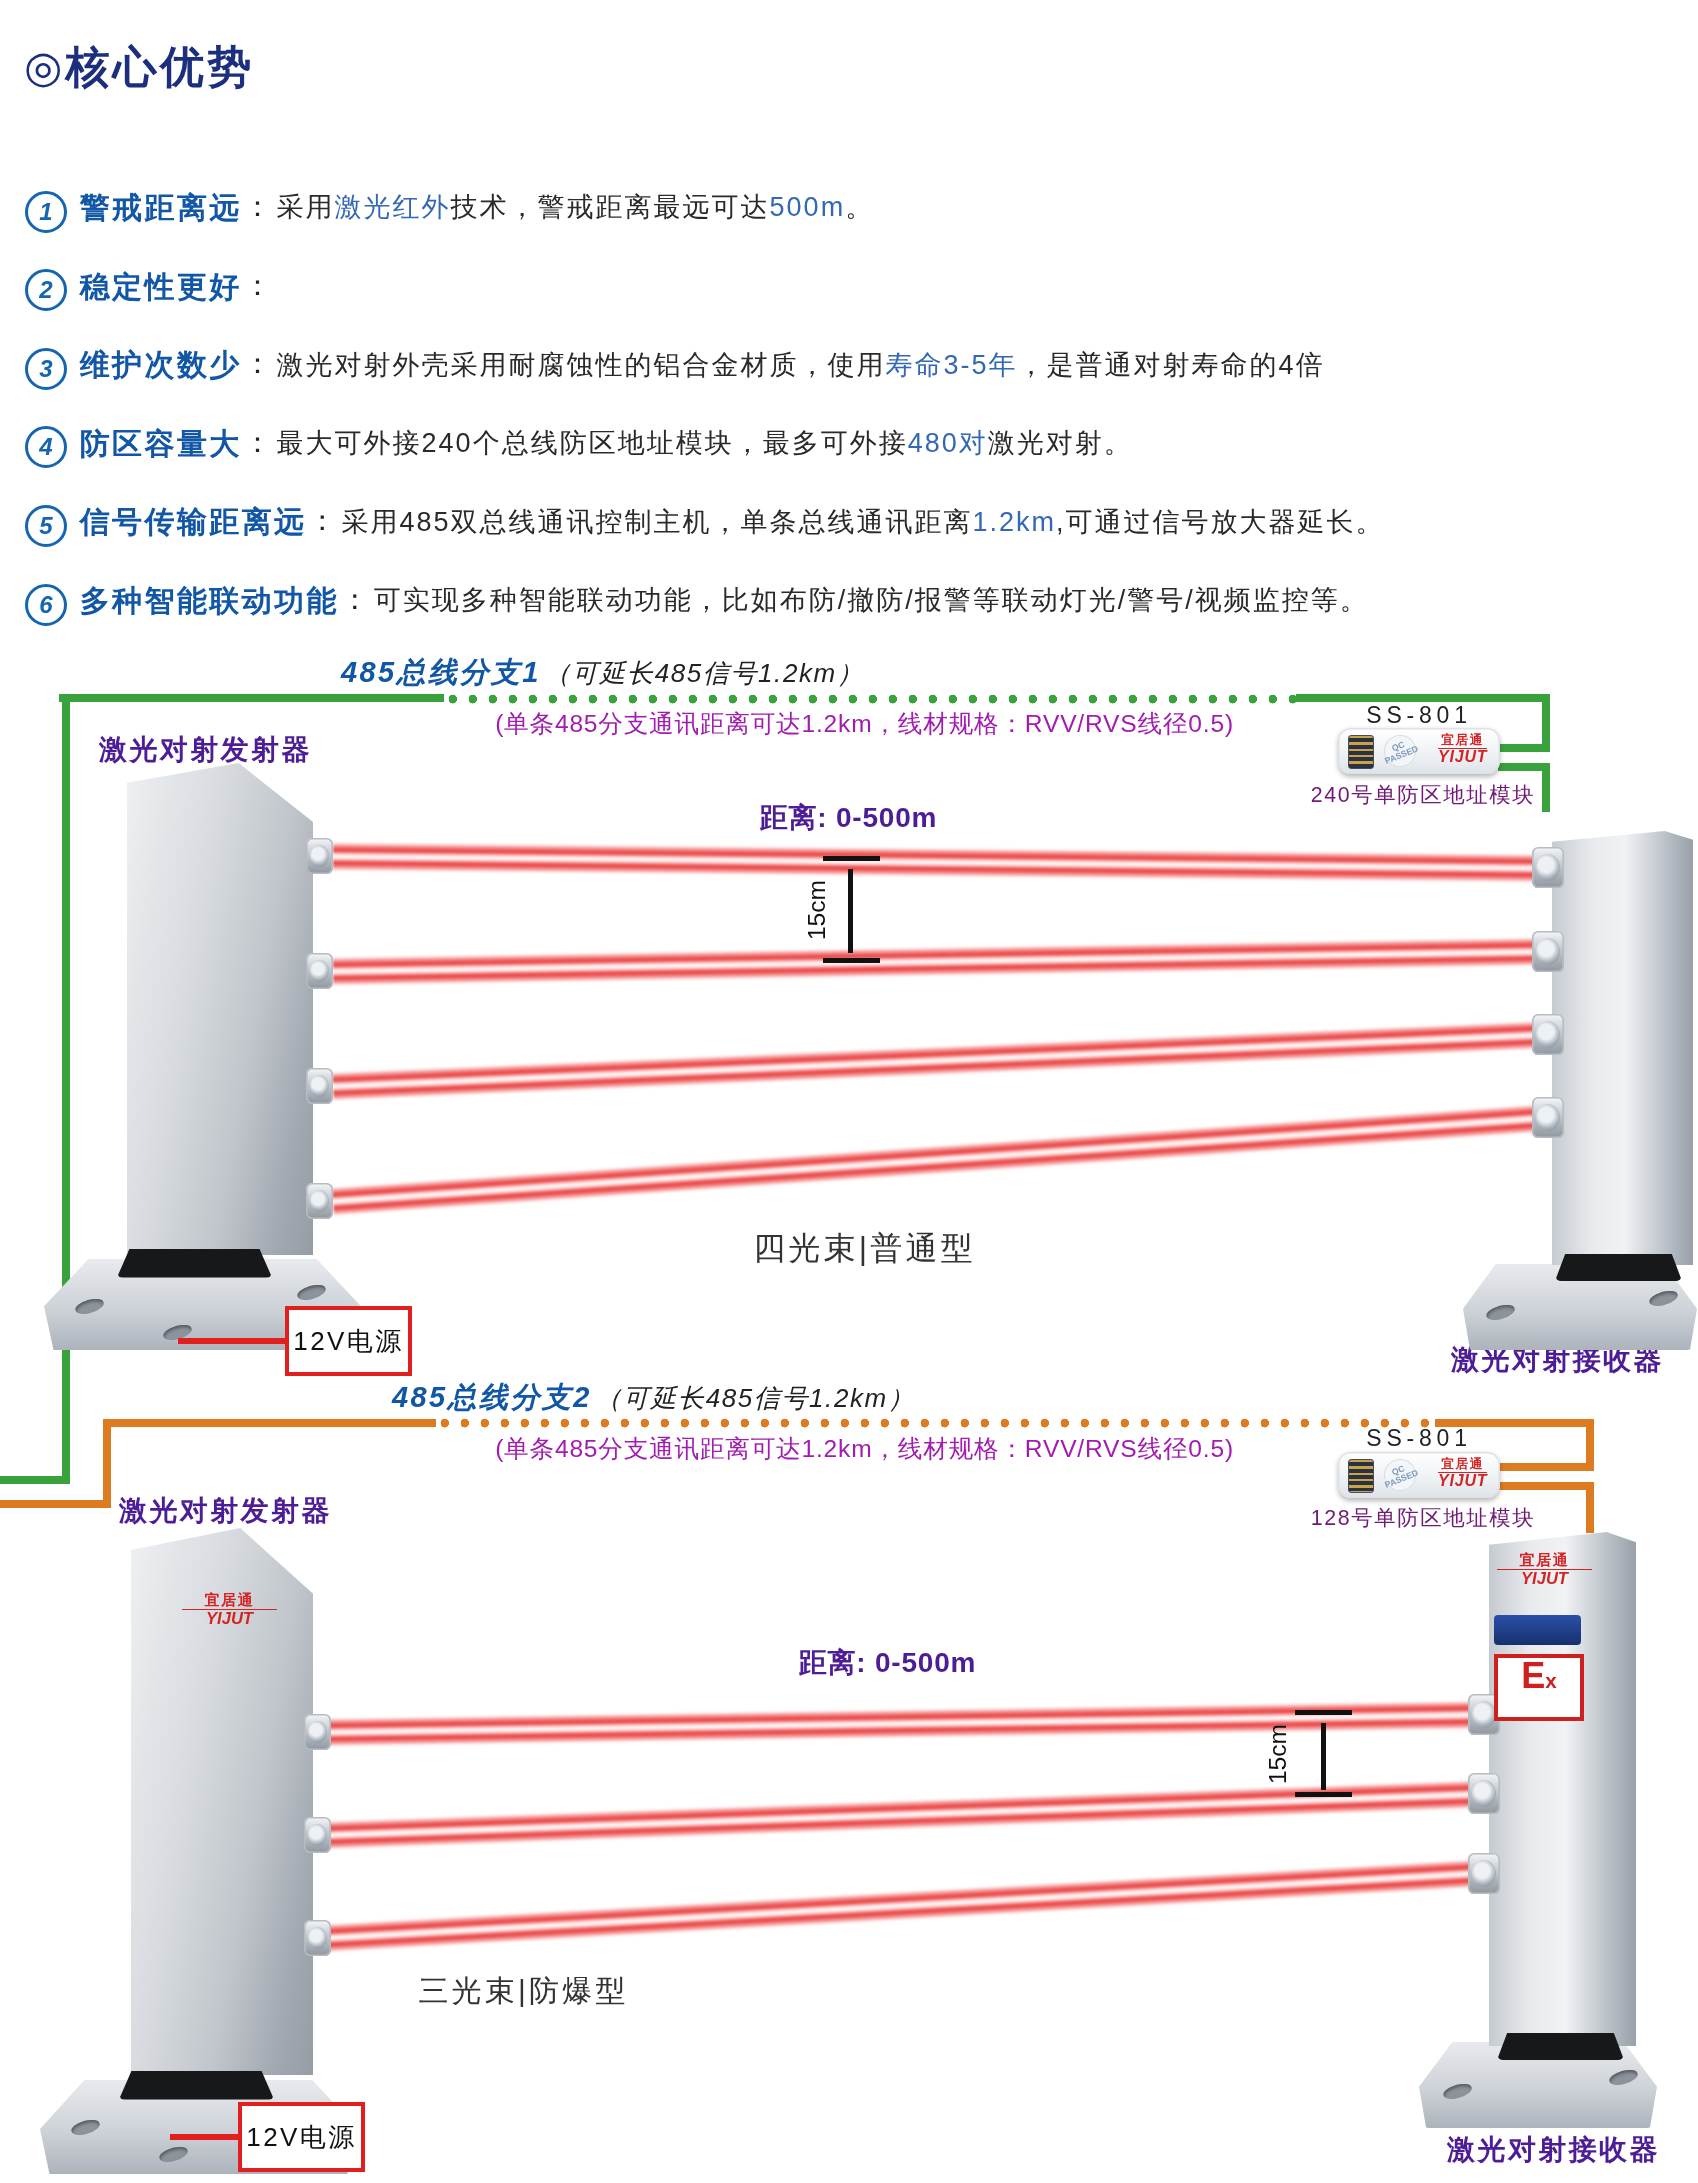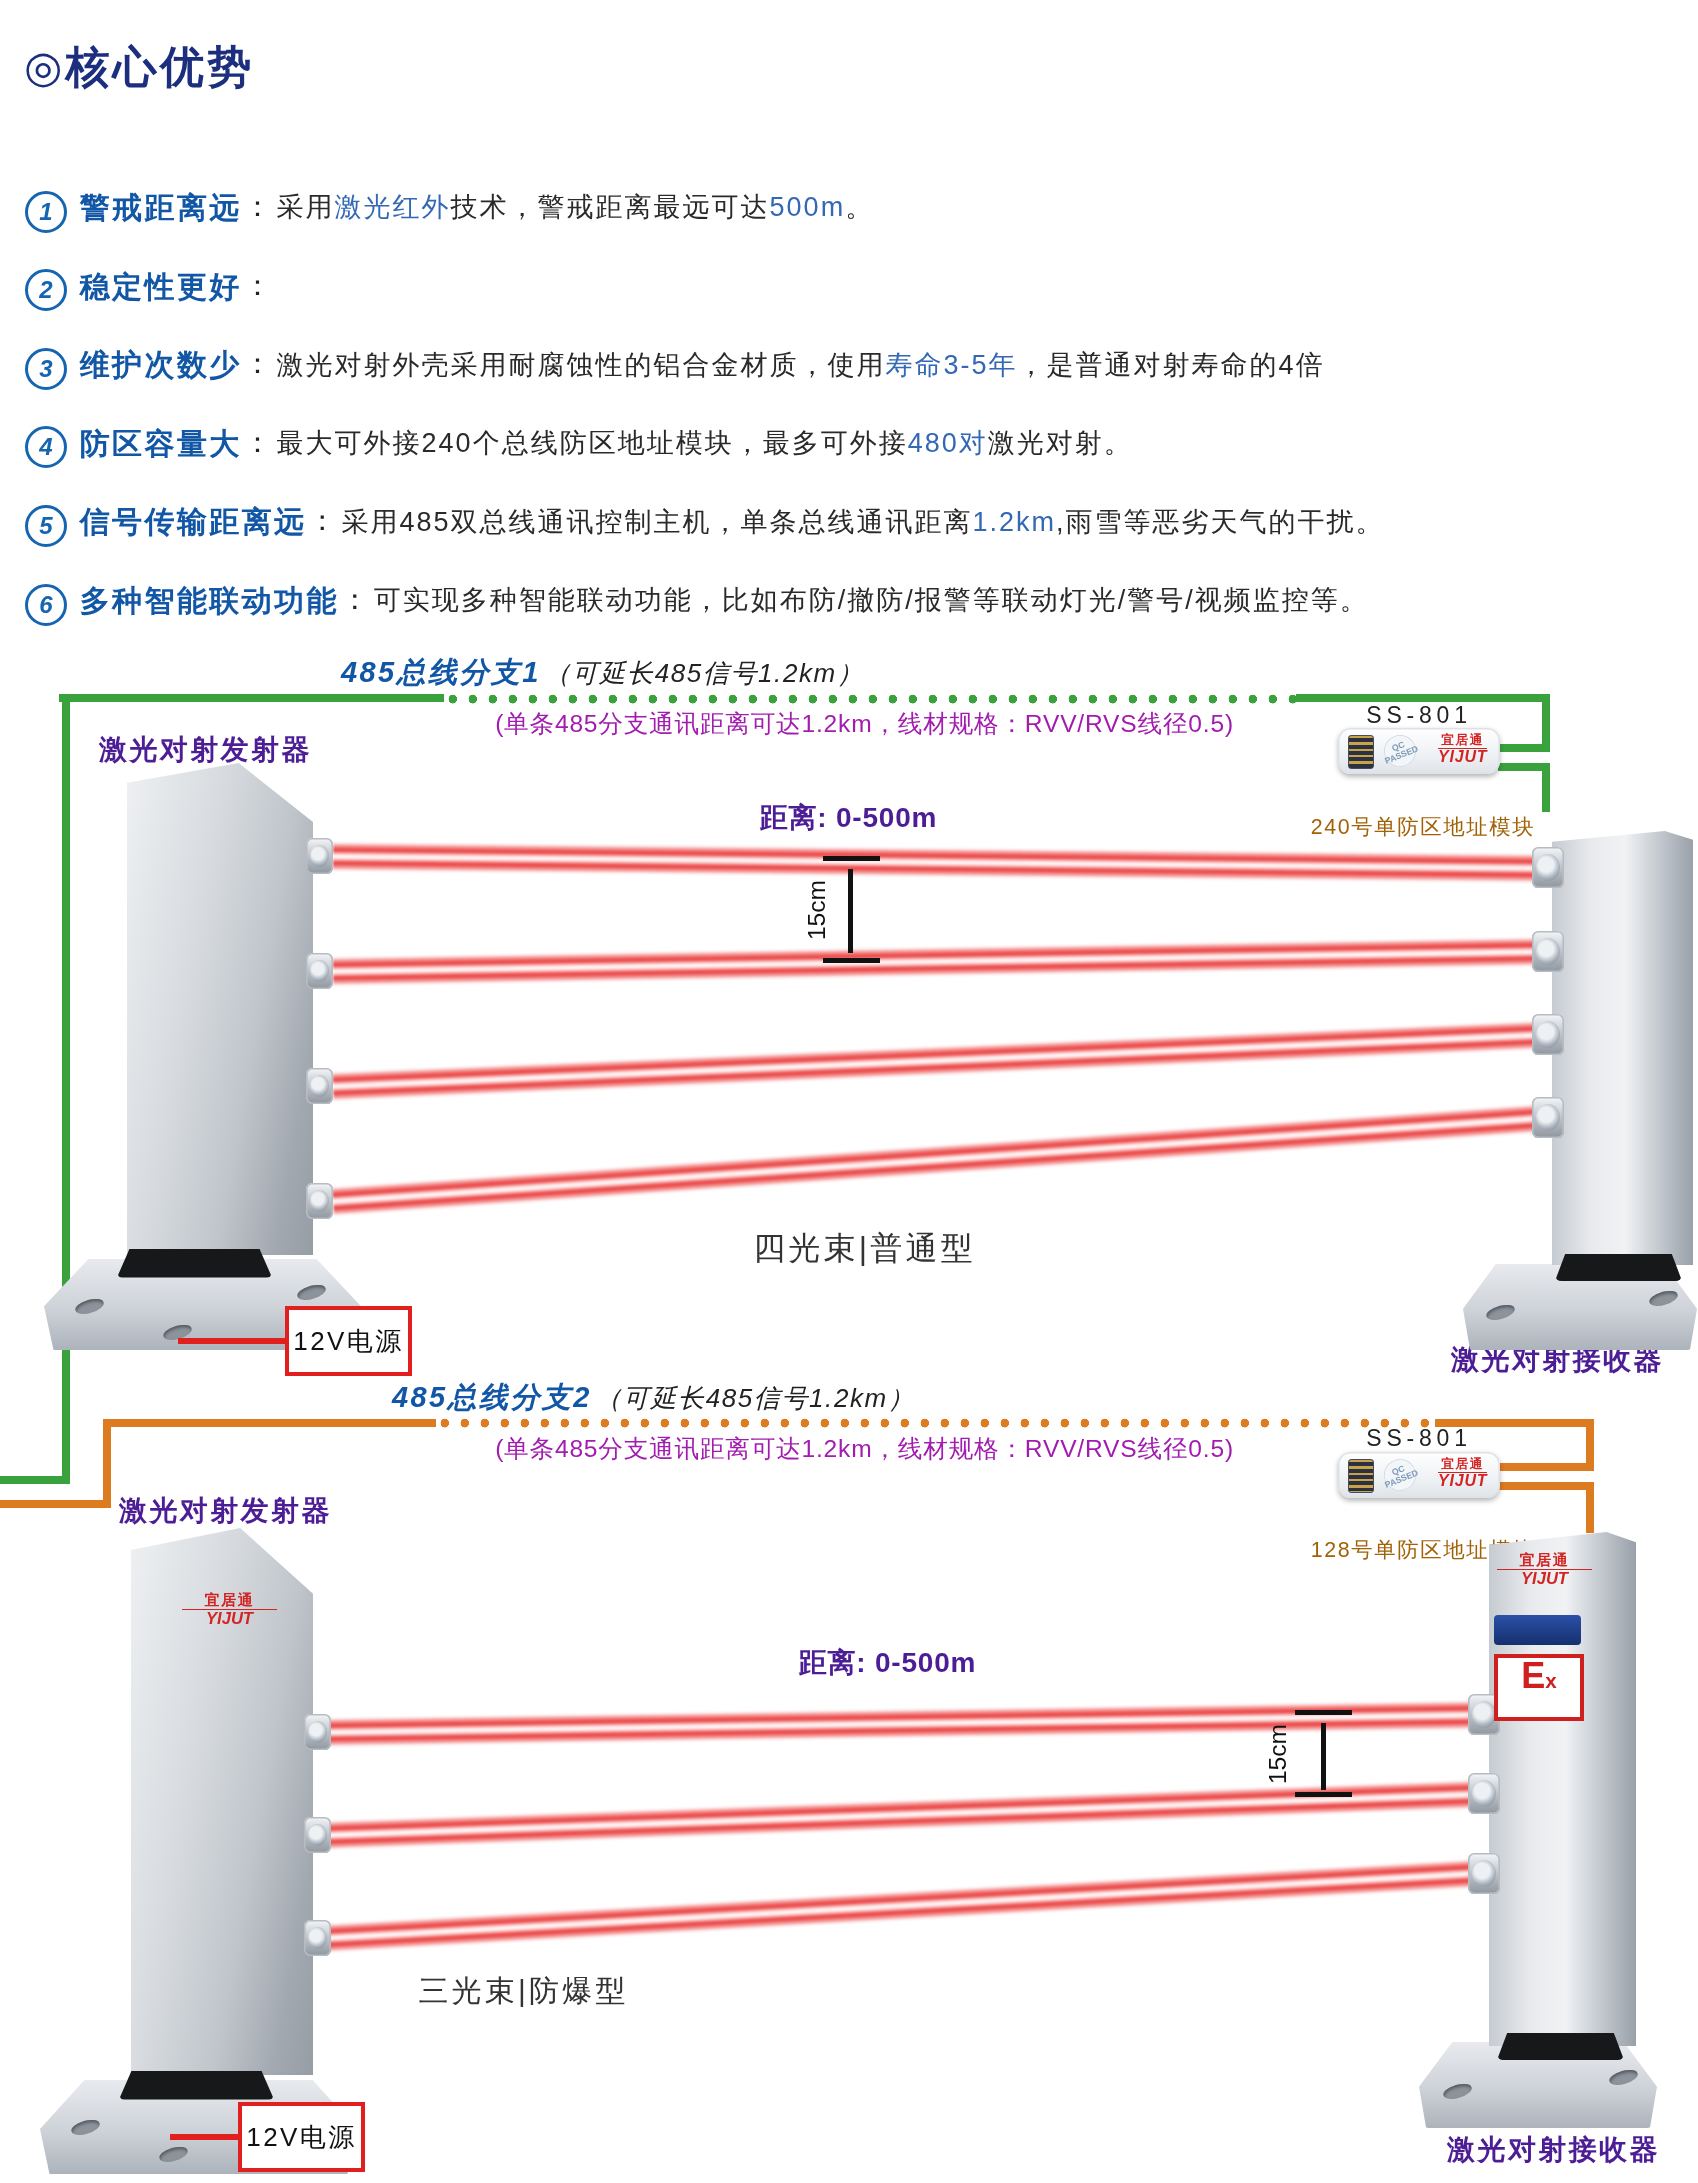--- a/index.html
+++ b/index.html
@@ -31,21 +31,21 @@
 
   
   .branch-title{position:absolute;white-space:nowrap;font-style:italic;}
   .branch-title .bt{font-size:29px;font-weight:bold;color:#1257a6;letter-spacing:2.4px;}
   .branch-title .bn{font-size:26px;color:#222;letter-spacing:1.6px;}
   .wire-note{position:absolute;text-align:center;font-size:24.6px;color:#a21caf;letter-spacing:0.8px;white-space:nowrap;}
   .plain-label{position:absolute;font-size:28px;color:#4c1d95;letter-spacing:2.4px;white-space:nowrap;font-weight:bold;}
   .center{text-align:center;}
   .caption{position:absolute;font-size:32px;color:#333;letter-spacing:3.2px;text-align:center;white-space:nowrap;}
   .ss801{position:absolute;text-align:center;font-size:23px;color:#222;letter-spacing:4.8px;}
-  .mod-label{position:absolute;text-align:center;font-size:21.4px;color:#a16207;letter-spacing:1.6px;white-space:nowrap;margin-top:32px;}
+  .mod-label{position:absolute;text-align:center;font-size:21.4px;color:#701a75;letter-spacing:1.6px;white-space:nowrap;}
 
   
   .module{position:absolute;width:162px;height:46px;border-radius:12.7px;
           background:linear-gradient(180deg,#ffffff 0%,#eef1f4 60%,#dfe3e8 100%);
           box-shadow:0 2.4px 4.8px rgba(0,0,0,.28), inset 0 0 0 1.6px #dde2e7;z-index:6;}
   .dip{position:absolute;left:10.3px;top:7.1px;width:24px;height:32px;border-radius:3.2px;border:1.6px solid #434c60;
        background:#2a3140;background-image:repeating-linear-gradient(180deg,#c9a24a 0 2.4px,#2a3140 2.4px 6.3px);}
   .qc{position:absolute;left:46px;top:7.1px;width:32px;height:32px;border-radius:50%;background:#f3f6f9;
       box-shadow:inset 0 0 0 0.8px #cfd8e2;color:#7d9ab8;font-size:8.7px;font-weight:bold;line-height:1;
       display:flex;align-items:center;justify-content:center;text-align:center;transform:rotate(-22deg);}
@@ -127,21 +127,21 @@
     <div class="adv">
       <span class="num">4</span>
       <span class="head">防区容量大</span>
       <span class="colon">：</span>
       <span class="body"><span>最大可外接240个总线防区地址模块，最多可外接</span><span class="hl">480对</span><span>激光对射。</span></span>
     </div>
     <div class="adv">
       <span class="num">5</span>
       <span class="head">信号传输距离远</span>
       <span class="colon">：</span>
-      <span class="body"><span>采用485双总线通讯控制主机，单条总线通讯距离</span><span class="hl">1.2km</span><span>,雨雪等恶劣天气的干扰。</span></span>
+      <span class="body"><span>采用485双总线通讯控制主机，单条总线通讯距离</span><span class="hl">1.2km</span><span>,可通过信号放大器延长。</span></span>
     </div>
     <div class="adv">
       <span class="num">6</span>
       <span class="head">多种智能联动功能</span>
       <span class="colon">：</span>
       <span class="body"><span>可实现多种智能联动功能，比如布防/撤防/报警等联动灯光/警号/视频监控等。</span></span>
     </div>
   </div>
 
   <div class="branch-title" style="left:341px;top:653px;width:713px;">

